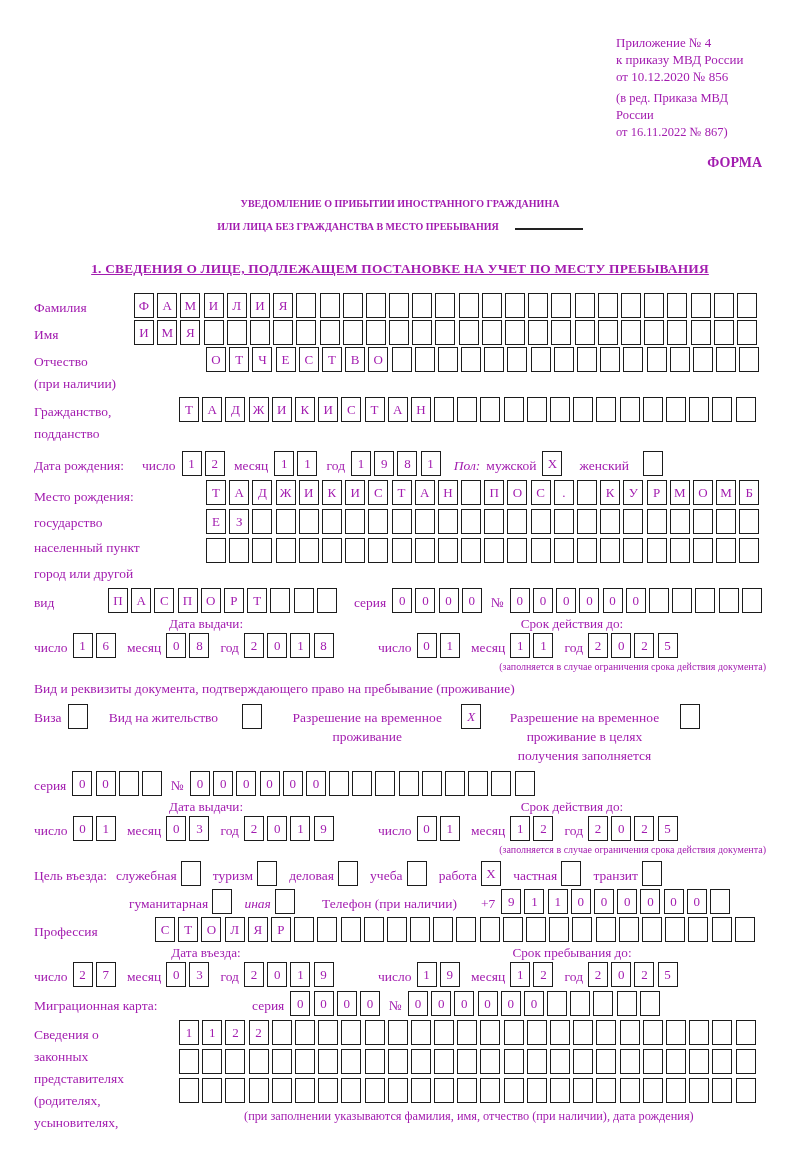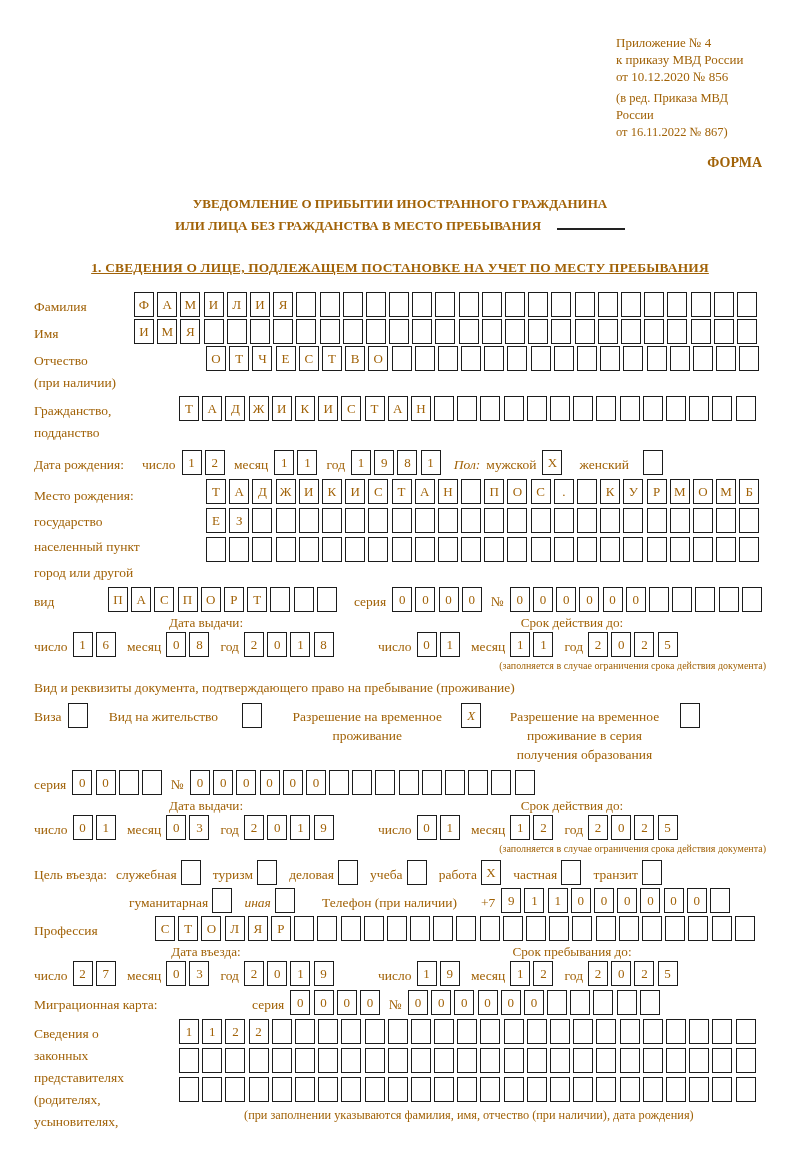--- a/index.html
+++ b/index.html
@@ -1,25 +1,25 @@
 <!DOCTYPE html>
 <html><head>
 <meta charset="utf-8">
 <style>
   html,body{margin:0;padding:0;background:#fff;}
   .page{
     position:relative;width:800px;height:1163px;box-sizing:border-box;
-    padding:34px 34px 0 34px;background:#fff;color:#a16207;
+    padding:34px 34px 0 34px;background:#fff;color:#a21caf;
     font-family:"Liberation Serif","DejaVu Serif",serif;font-size:13.5px;
     overflow:hidden;
   }
   .appendix{margin-left:582px;line-height:17px;font-size:13px;}
   .appendix .gap{margin-top:5px;font-size:12.5px;}
   .forma{text-align:right;font-weight:bold;font-size:14px;margin-top:14px;padding-right:4px;}
-  .title{text-align:center;font-weight:bold;font-size:13px;line-height:21px;margin-top:22px;}
+  .title{text-align:center;font-weight:bold;font-size:10px;line-height:21px;margin-top:22px;}
   .uline{display:inline-block;width:68px;border-bottom:2px solid #222;margin-left:16px;height:14px;}
   .secheading{font-weight:bold;font-size:13.4px;margin-top:24px;text-align:center;letter-spacing:.2px;text-decoration:underline;}
   .formbody{margin-top:16px;}
   .frow{display:flex;align-items:flex-start;margin-bottom:2px;}
   .flabel{flex:0 0 auto;line-height:21px;padding-top:4px;}
   .w100{width:100px;} .w121{width:121px;} .w145{width:145px;} .w172{width:172px;} .w74{width:74px;} .w220{width:218px;}
   .cells{display:inline-flex;flex-wrap:nowrap;}
   .cell{
     flex:0 0 auto;width:18px;height:23px;border:1.6px solid #1c1c1c;margin-right:3.2px;
     display:flex;align-items:center;justify-content:center;font-size:13px;background:#fff;
@@ -427,21 +427,21 @@
             <span class="cell"></span>
           </span>
       </div>
       <div class="ropt ml18">
         <span class="rtext center" style="width:168px">Разрешение на временное проживание</span>
         <span class="cells ml10">
             <span class="cell">X</span>
           </span>
       </div>
       <div class="ropt ml14">
-        <span class="rtext center" style="width:172px">Разрешение на временное проживание в серия получения образования</span>
+        <span class="rtext center" style="width:172px">Разрешение на временное проживание в целях получения заполняется</span>
         <span class="cells ml10">
             <span class="cell"></span>
           </span>
       </div>
     </div>
 
     <div class="frow">
       <span class="dlabel mr6">серия</span>
       <span class="cells">
           <span class="cell">0</span>

